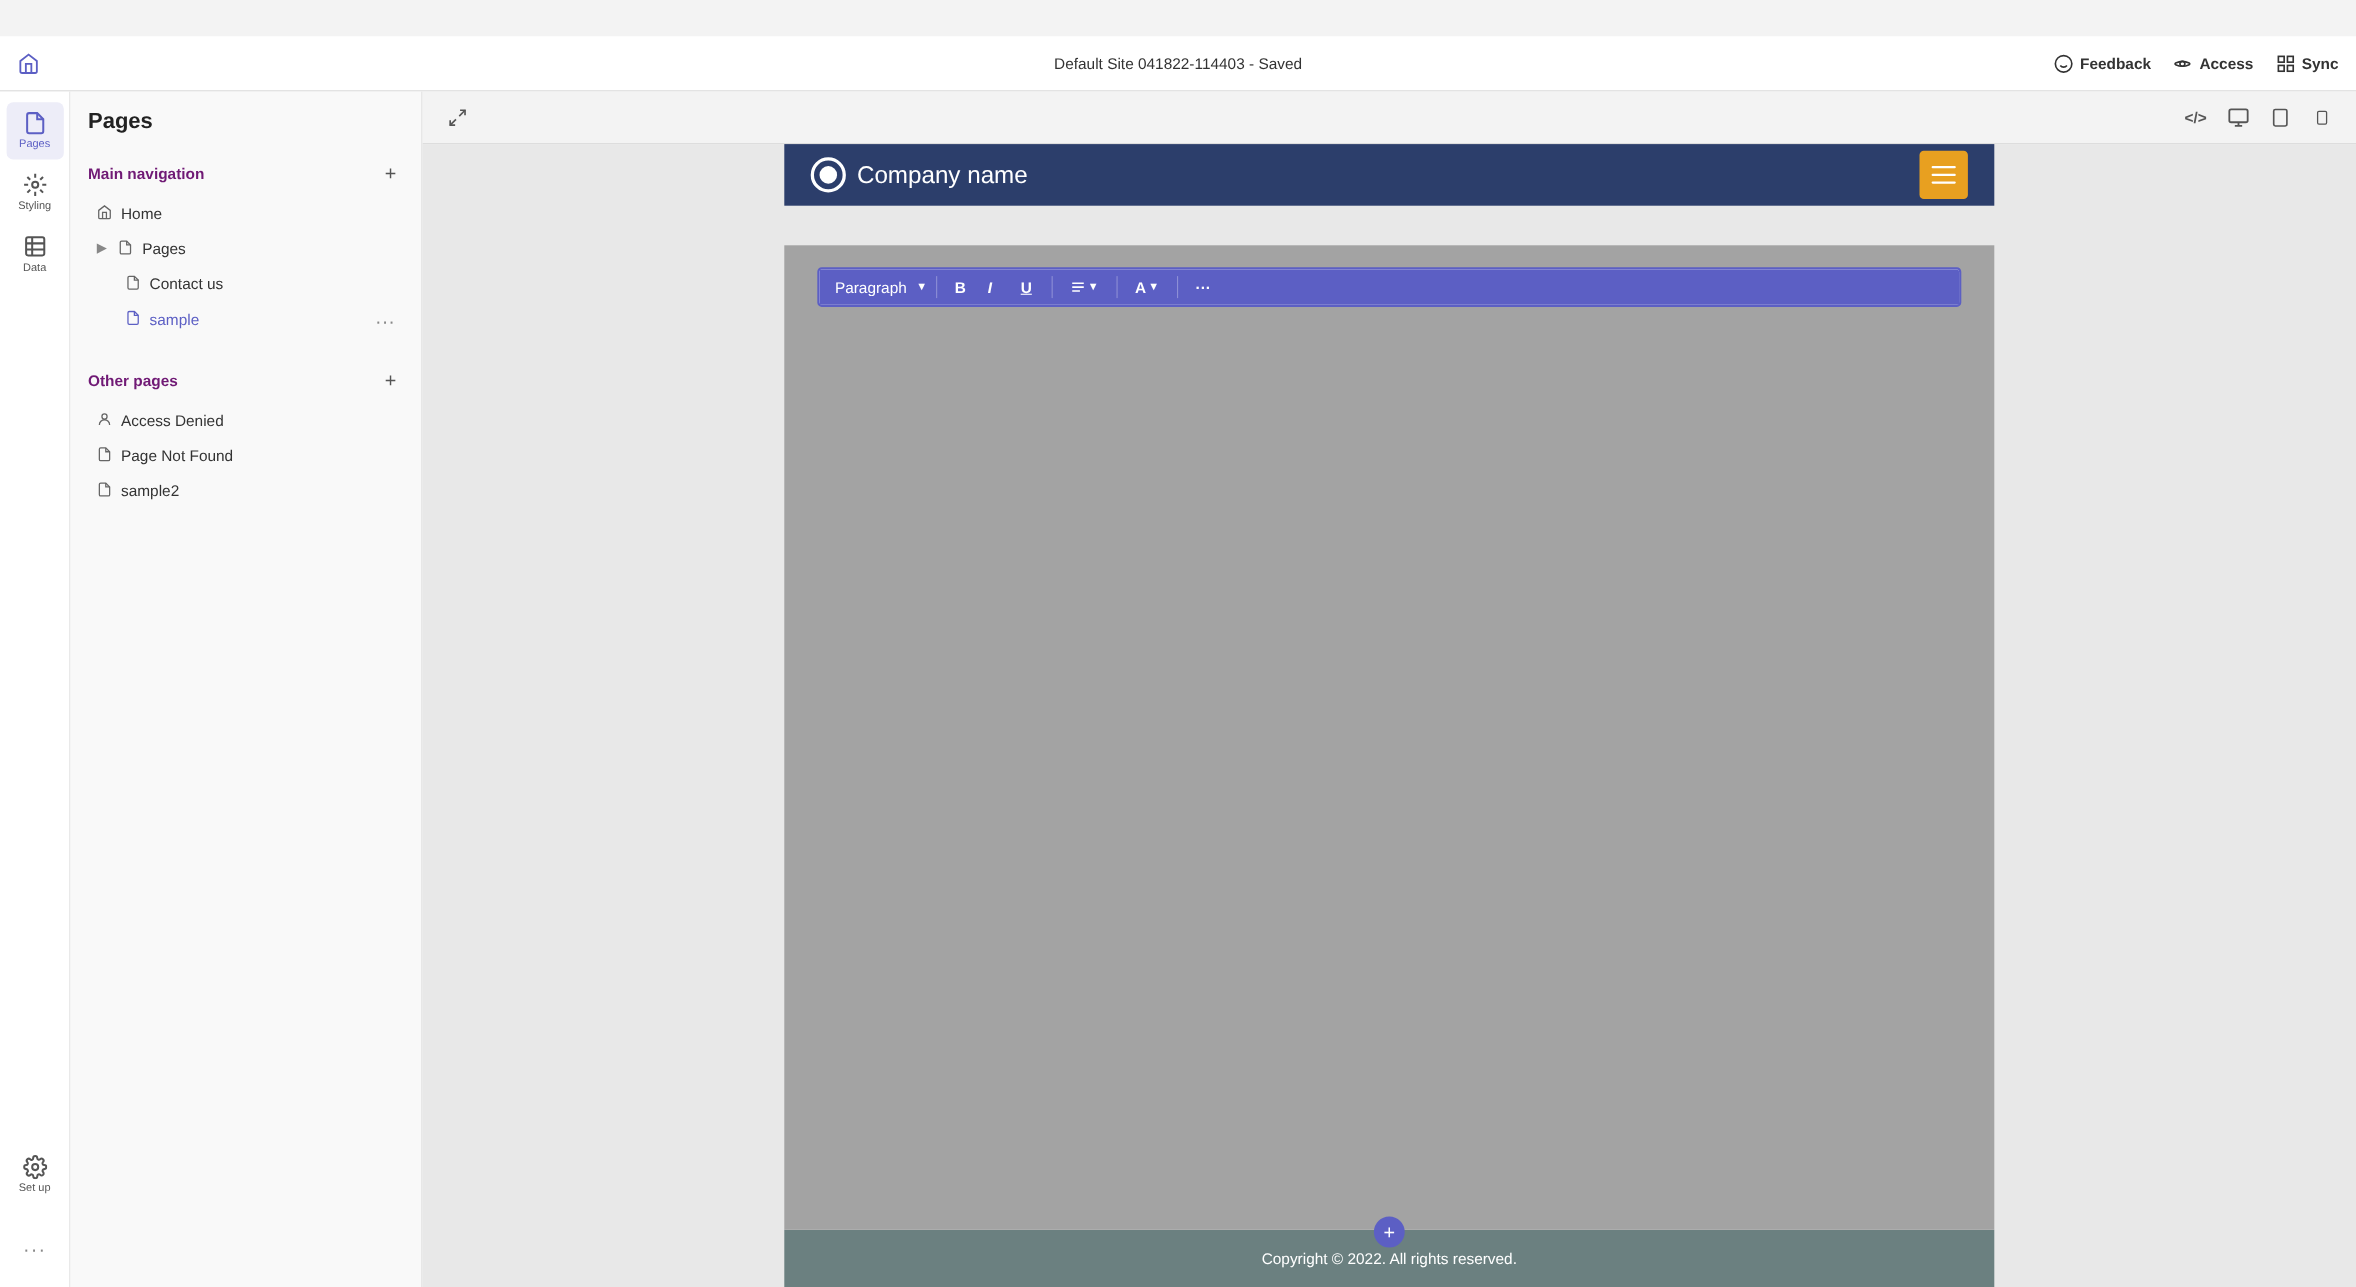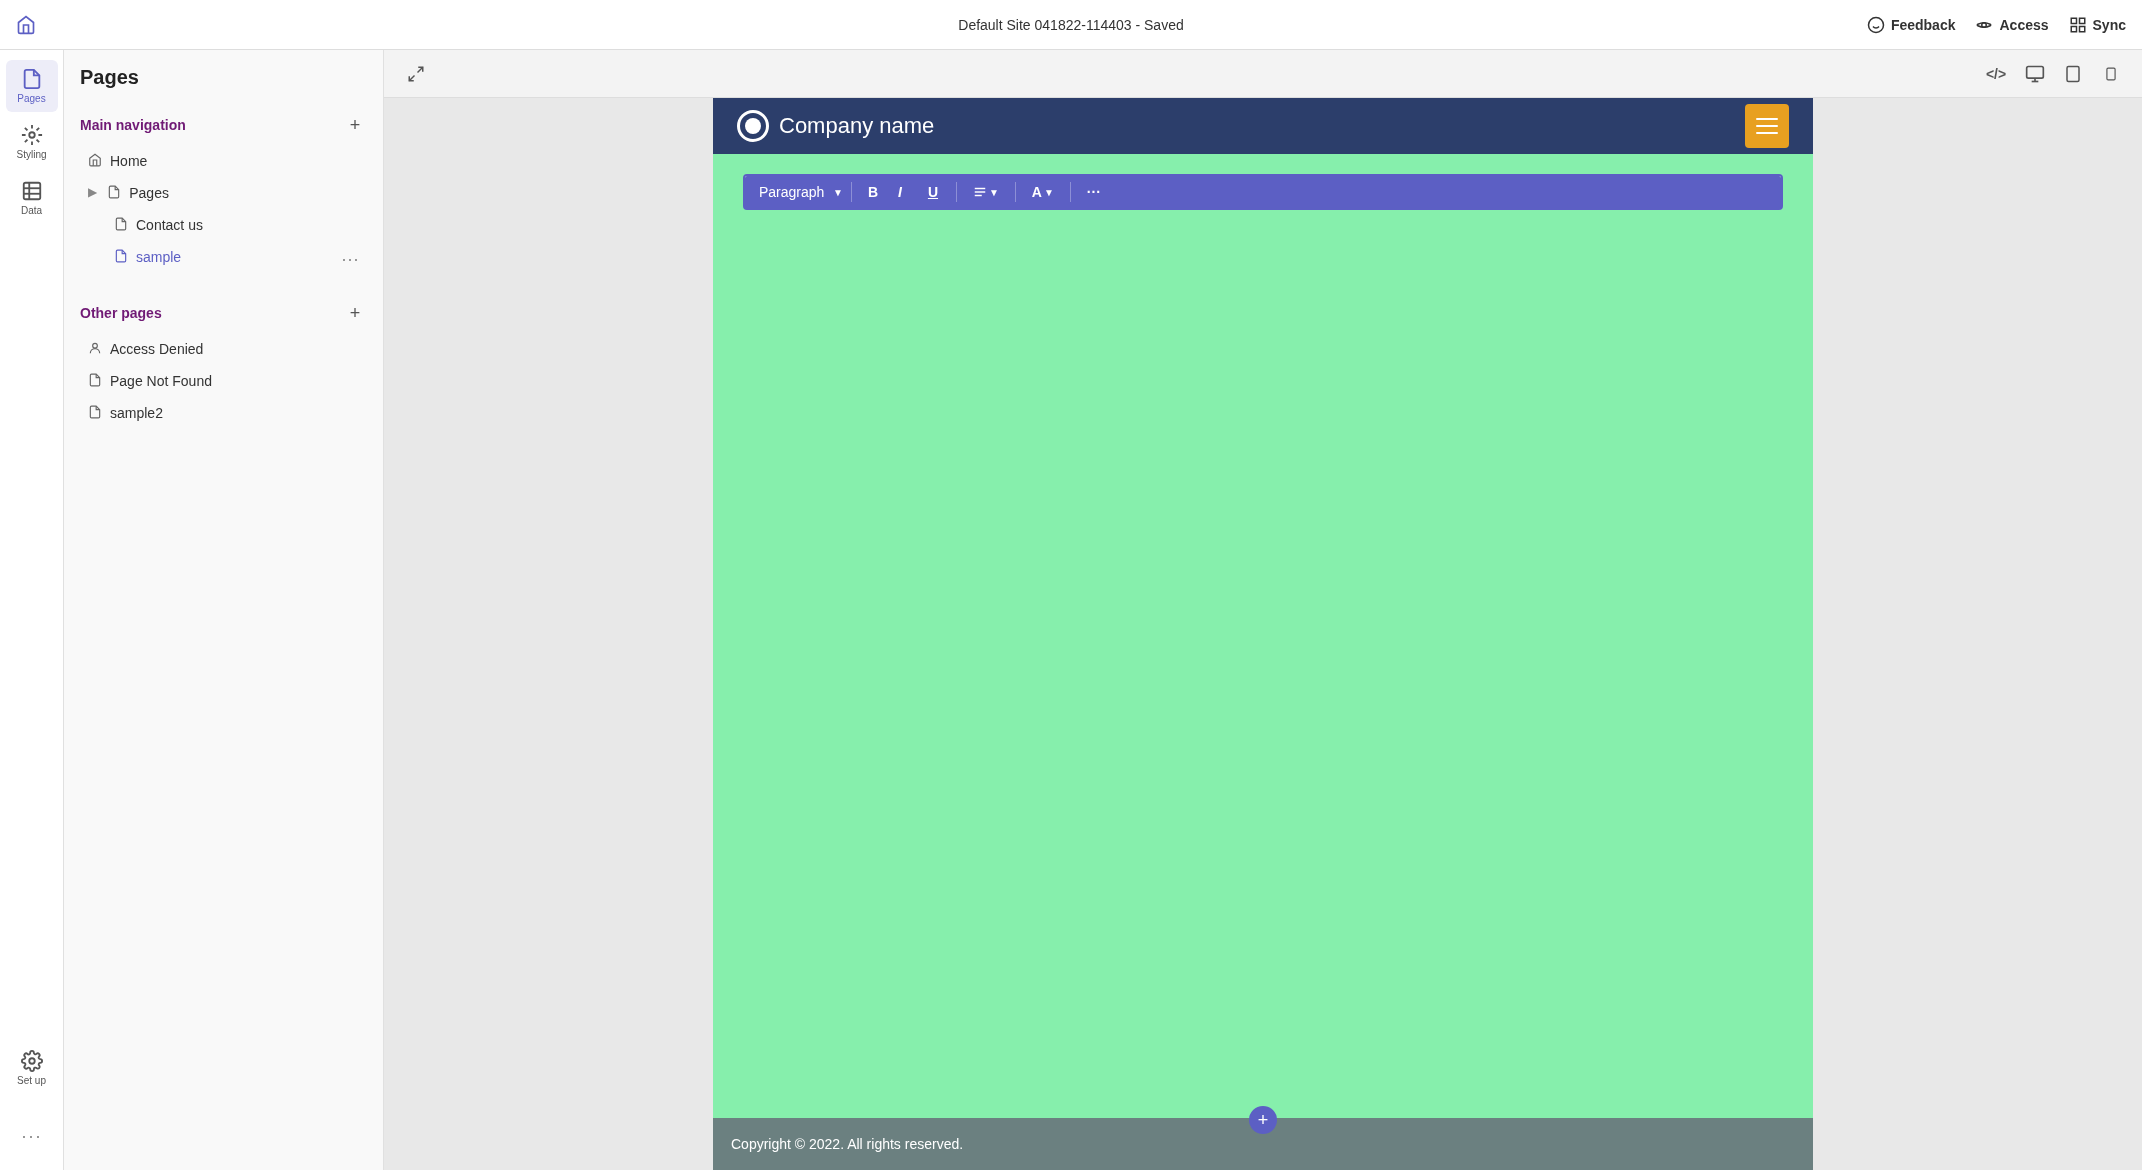--- a/index.html
+++ b/index.html
@@ -9,20 +9,21 @@
     .topbar {
       height: 50px;
       background: #ffffff;
       border-bottom: 1px solid #ddd;
       display: flex;
       align-items: center;
       justify-content: space-between;
       padding: 0 16px;
       flex-shrink: 0;
       z-index: 100;
+      margin-top: 33px;
     }
     .topbar-left { display: flex; align-items: center; }
     .topbar-center { position: absolute; left: 50%; transform: translateX(-50%); font-size: 14px; color: #333; }
     .topbar-right { display: flex; align-items: center; gap: 20px; margin-left: auto; }
     .topbar-btn {
       display: flex; align-items: center; gap: 6px;
       font-size: 14px; color: #333; cursor: pointer; background: none; border: none; font-weight: bold;
     }
 
     
@@ -188,27 +189,28 @@
       background: #e8a020;
       border: none; border-radius: 4px;
       display: flex; flex-direction: column;
       align-items: center; justify-content: center;
       gap: 5px; cursor: pointer;
     }
     .hamburger-line { width: 22px; height: 2px; background: #fff; border-radius: 1px; }
 
     
     .canvas-body {
-      background: #86efac;
+      background: #a3a3a3;
       flex: 1;
       min-height: 560px;
       display: flex;
       flex-direction: column;
       align-items: stretch;
       position: relative;
+      margin-top: 36px;
     }
 
     
     .text-editor-wrapper {
       margin: 20px 30px;
       border: 2px solid #5c5fc4;
       border-radius: 4px;
       background: #fff;
     }
     .text-format-toolbar {
@@ -252,20 +254,21 @@
       position: absolute;
       bottom: -2px;
       left: 50%;
       transform: translateX(-50%) translateY(50%);
     }
 
     
     .site-footer {
       background: #6b8080;
       color: #fff;
+      text-align: center;
       padding: 18px;
       font-size: 14px;
       margin-top: auto;
     }
 
     
     .device-btn {
       width: 30px; height: 30px;
       display: flex; align-items: center; justify-content: center;
       cursor: pointer; border: none; background: none;

